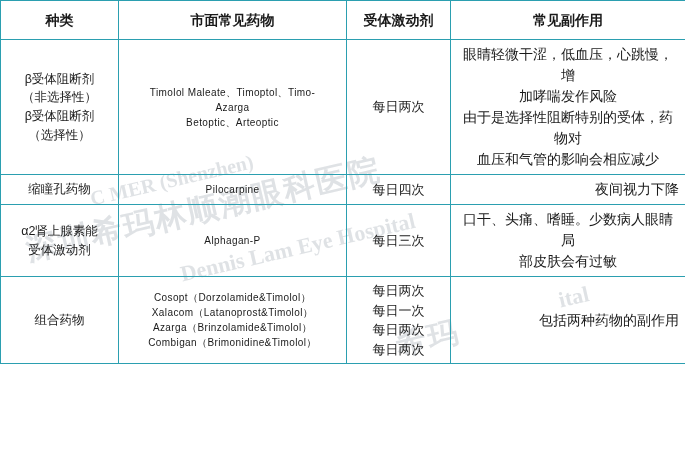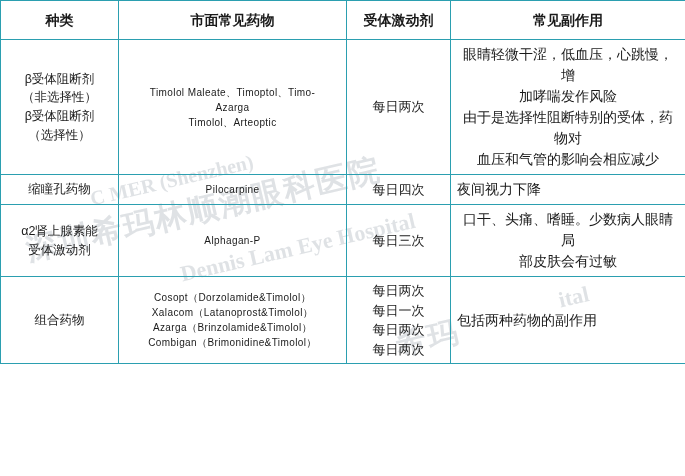--- a/index.html
+++ b/index.html
@@ -106,21 +106,21 @@
   td.usage {
     font-size: 13px;
   }
   td.side {
     font-size: 14px;
     text-align: left;
     padding-left: 8px;
     padding-right: 8px;
   }
   td.side.center {
-    text-align: left;
+    text-align: right;
   }
   .row-alt td {
     background: rgba(226, 243, 246, 0.55);
   }
   .line { display: block; }
 </style>
 </head>
 <body>
 
 <div id="watermark">
@@ -150,21 +150,21 @@
       <tr>
         <td class="cat">
           <span class="line">β受体阻断剂</span>
           <span class="line">（非选择性）</span>
           <span class="line">β受体阻断剂</span>
           <span class="line">（选择性）</span>
         </td>
         <td class="drugs">
           <span class="line">Timolol Maleate、Timoptol、Timo-</span>
           <span class="line">Azarga</span>
-          <span class="line">Timolol、Arteoptic</span>
+          <span class="line">Betoptic、Arteoptic</span>
         </td>
         <td class="usage">
           <span class="line">每日两次</span>
         </td>
         <td class="side">
           <span class="line">眼睛轻微干涩，低血压，心跳慢，增</span>
           <span class="line">加哮喘发作风险</span>
           <span class="line">由于是选择性阻断特别的受体，药物对</span>
           <span class="line">血压和气管的影响会相应减少</span>
         </td>

